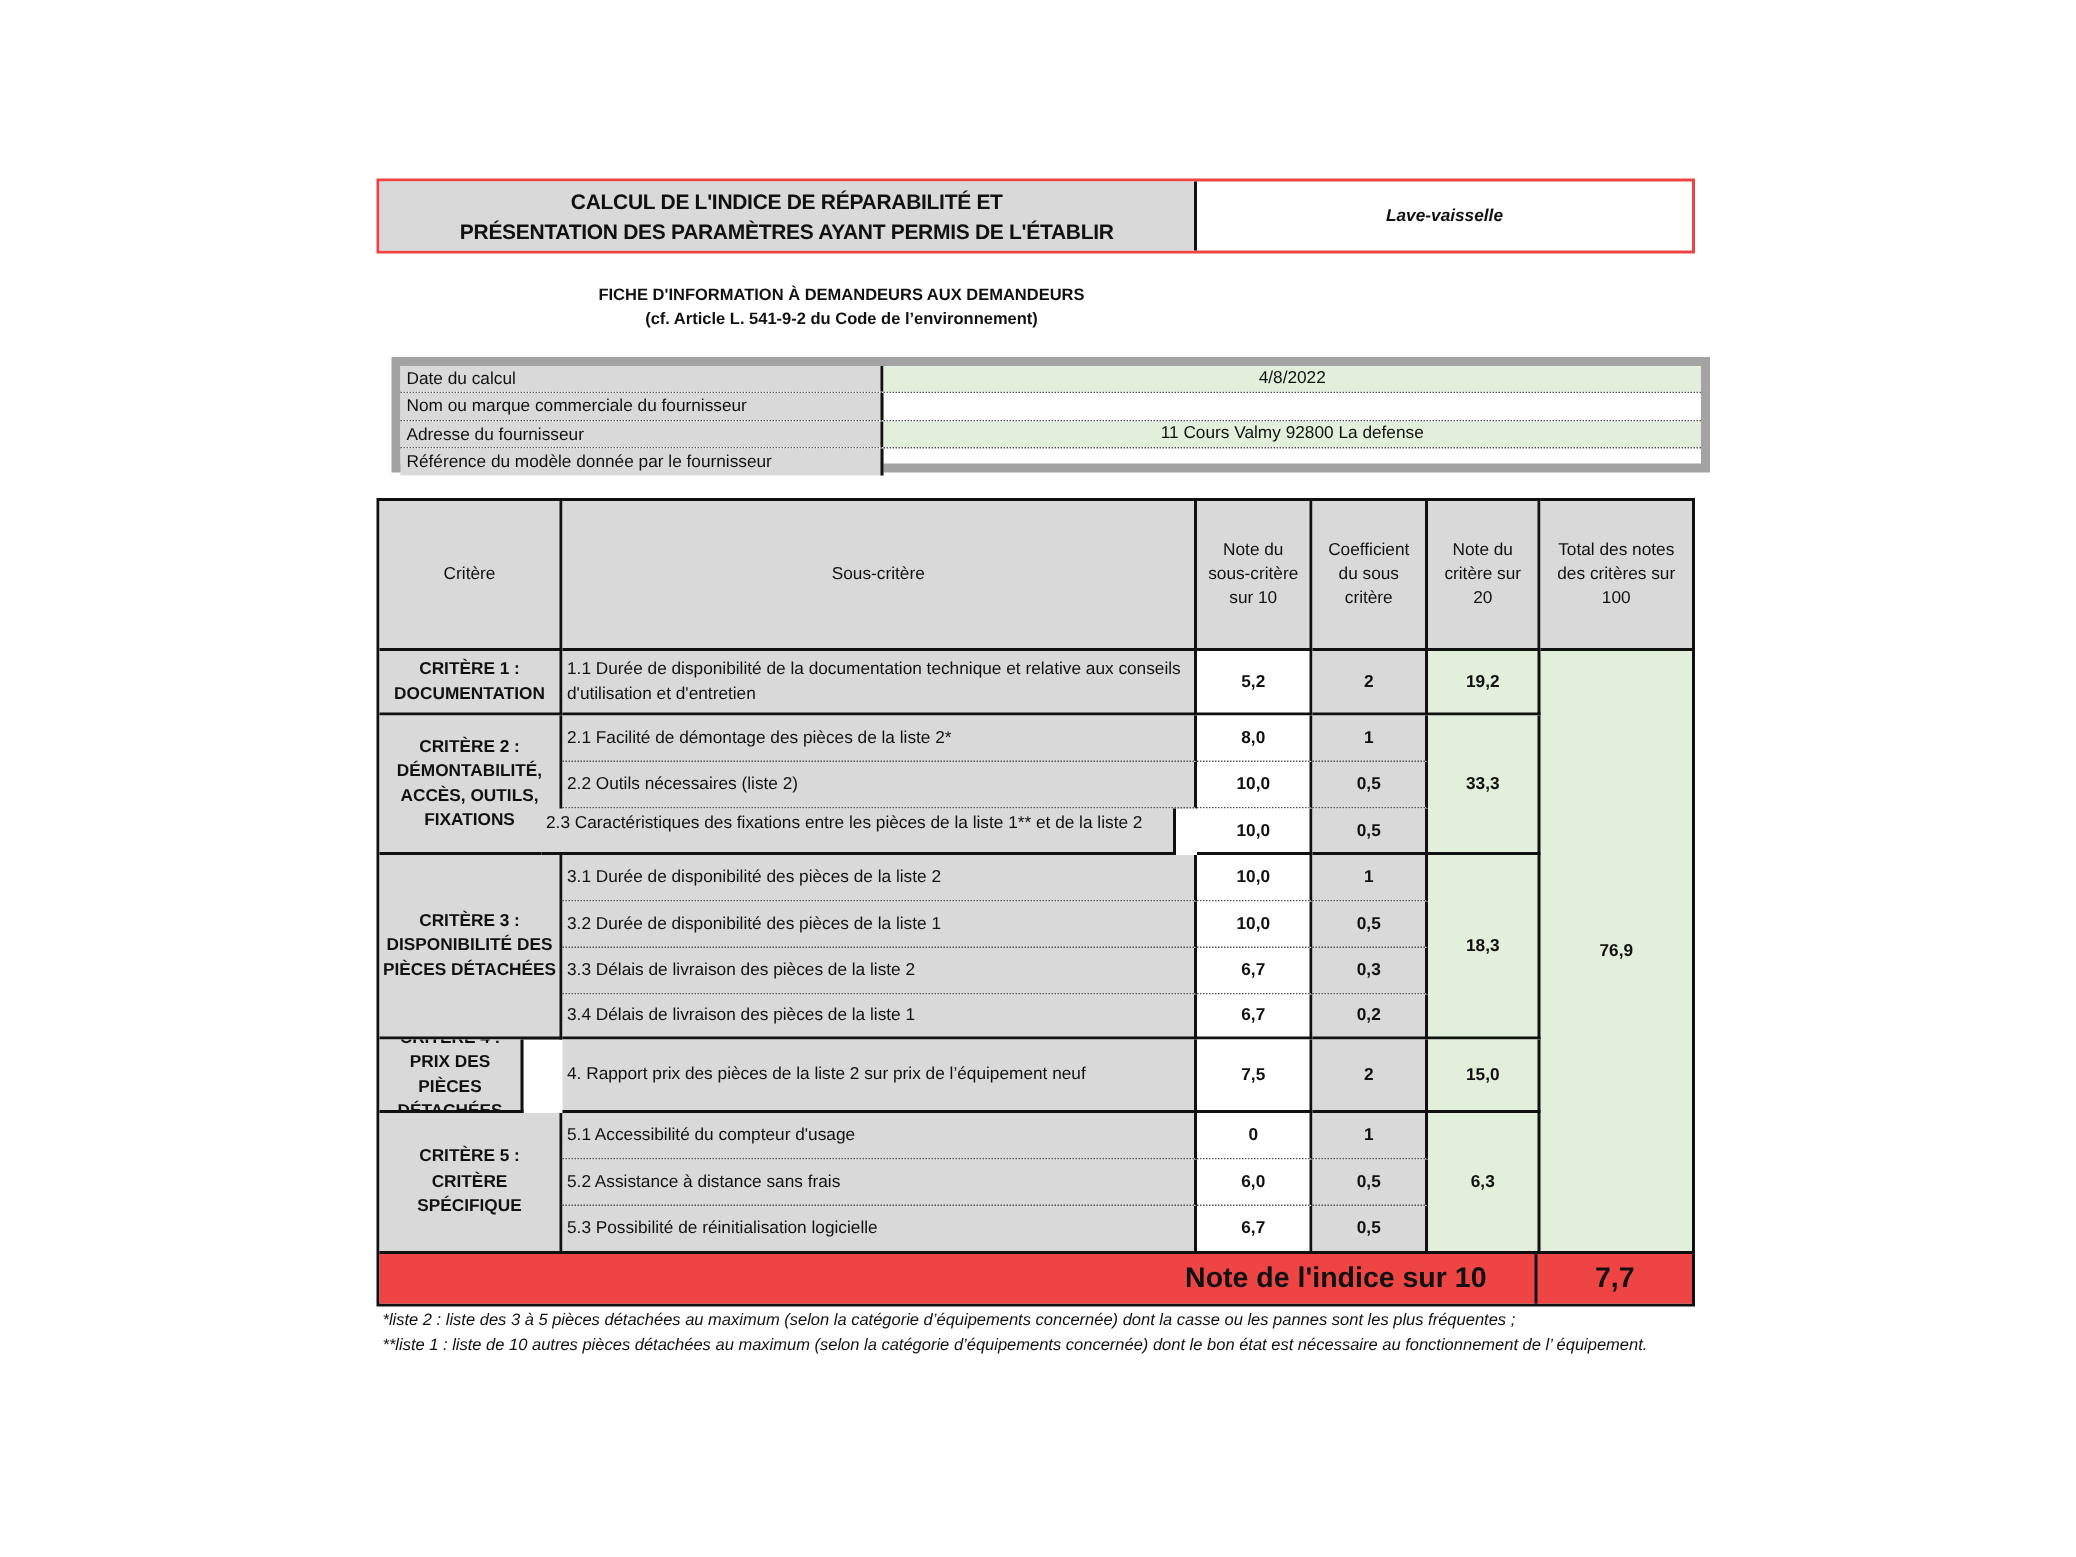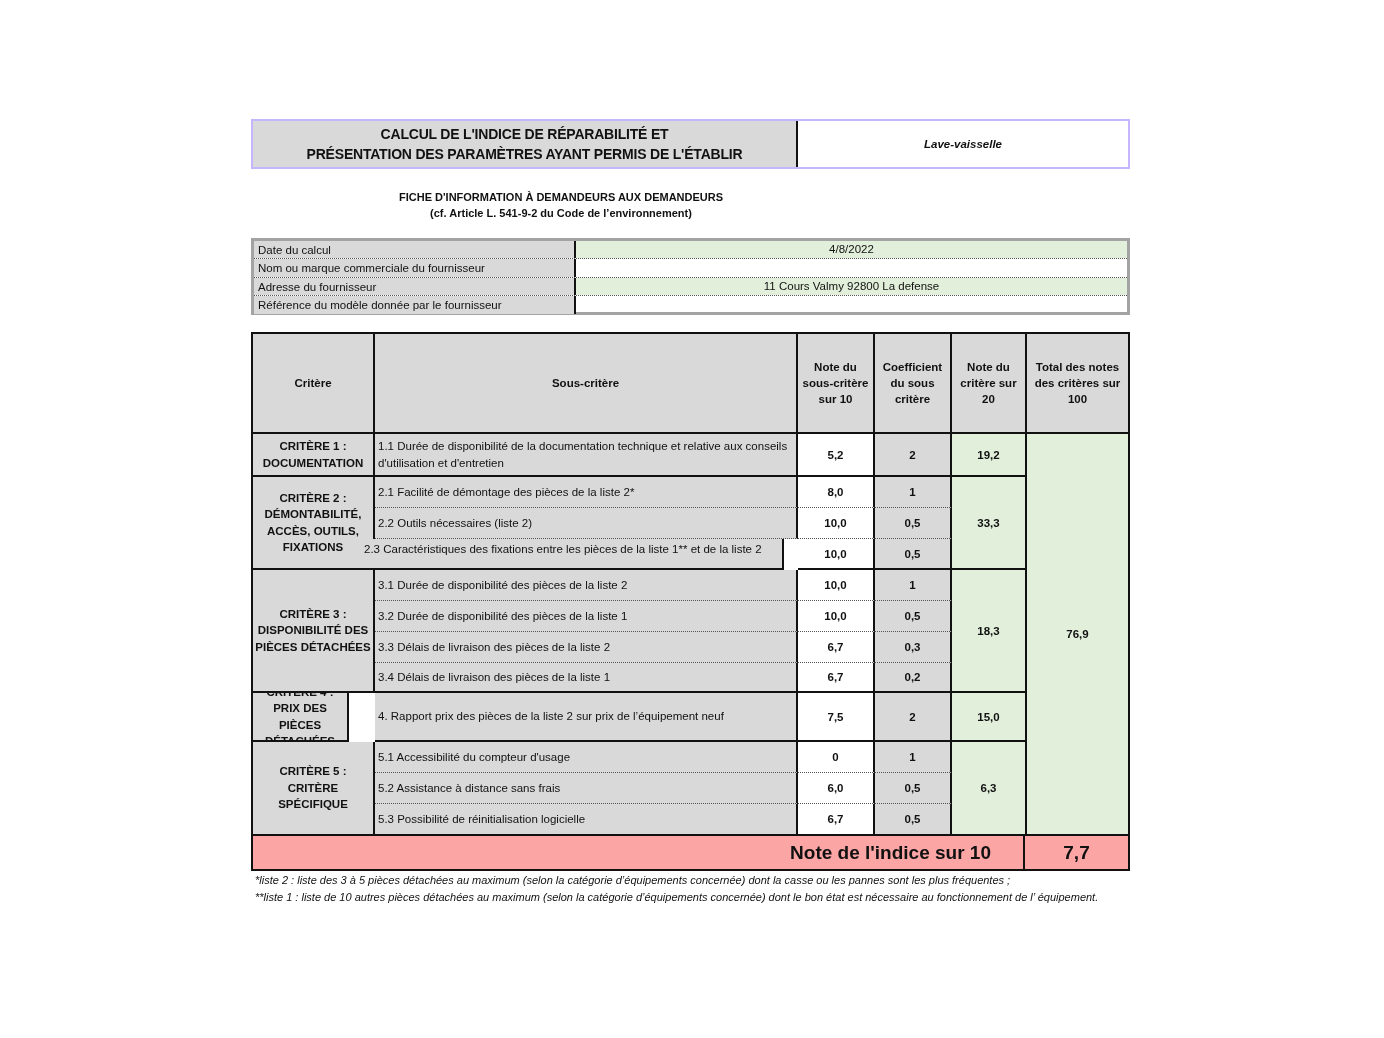--- a/index.html
+++ b/index.html
@@ -2,49 +2,49 @@
 <html><head>
 <meta charset="utf-8">
 <style>
   * { box-sizing: border-box; margin: 0; padding: 0; }
   html, body { width: 1384px; height: 1038px; background: #ffffff; overflow: hidden; }
   body { position: relative; font-family: "Liberation Sans", "DejaVu Sans", sans-serif; color: #111; }
 
   .abs { position: absolute; }
 
   
-  #title-block { left: 251px; top: 119px; width: 879px; height: 50px; border: 2px solid #c4b5fd; display: flex; }
+  #title-block { left: 251px; top: 119px; width: 879px; height: 50px; border: 2px solid #ef4444; display: flex; }
   #title-left { width: 545px; background: #d9d9d9; border-right: 2px solid #111; display: flex; flex-direction: column; justify-content: center; align-items: center; font-weight: bold; font-size: 14px; line-height: 20px; letter-spacing: -0.2px; }
   #title-right { flex: 1; display: flex; align-items: center; justify-content: center; font-style: italic; font-weight: bold; font-size: 11.5px; }
 
   #subtitle { left: 251px; width: 620px; top: 189px; text-align: center; font-weight: bold; font-size: 11px; line-height: 16px; }
 
   
-  #info-table { left: 251px; top: 238px; width: 879px; height: 77px; border: 3px solid #a3a3a3; }
+  #info-table { left: 261px; top: 238px; width: 879px; height: 77px; border: 6px solid #a3a3a3; }
   .info-row { display: flex; height: 18.25px; border-bottom: 1px dotted #555; }
   .info-row:last-child { border-bottom: none; }
   .info-label { width: 322px; background: #d9d9d9; border-right: 2px solid #111; font-size: 11.5px; padding-left: 4px; line-height: 19px; white-space: nowrap; overflow: hidden; }
   .info-value { flex: 1; background: #e2efda; text-align: center; font-size: 11.5px; line-height: 17px; }
 
   
   #main-table { left: 251px; top: 332px; width: 879px; height: 539px; border: 2px solid #111; }
   .cell { position: absolute; display: flex; align-items: center; justify-content: center; text-align: center; font-size: 11.5px; }
   .bold { font-weight: bold; }
   .grey { background: #d9d9d9; }
   .green { background: #e2efda; }
   .white { background: #ffffff; }
   .bR { border-right: 2px solid #111; }
   .bB { border-bottom: 2px solid #111; }
   .dB { border-bottom: 1px dotted #555; }
   .left { justify-content: flex-start; text-align: left; padding-left: 3px; }
-  .hdr { font-weight: bold; font-size: 11.5px; line-height: 16px; }
+  .hdr { font-weight: normal; font-size: 11.5px; line-height: 16px; }
   .crit { font-weight: bold; font-size: 11.5px; line-height: 16.5px; }
   .sub { font-size: 11.5px; line-height: 16.5px; }
 
-  #footer-bar { position: absolute; left: 0; top: 500px; width: 875px; height: 35px; background: #fca5a5; border-top: 2px solid #111; display: flex; }
+  #footer-bar { position: absolute; left: 0; top: 500px; width: 875px; height: 35px; background: #ef4444; border-top: 2px solid #111; display: flex; }
   #footer-label { width: 772px; border-right: 2px solid #111; text-align: right; padding-right: 32px; font-weight: bold; font-size: 19px; line-height: 33px; }
   #footer-value { flex: 1; text-align: center; font-weight: bold; font-size: 19px; line-height: 33px; }
 
   #notes { left: 255px; top: 872px; width: 875px; font-style: italic; font-size: 11px; line-height: 16.5px; }
 </style>
 </head>
 <body>
 
 <div id="title-block" class="abs">
   <div id="title-left">

